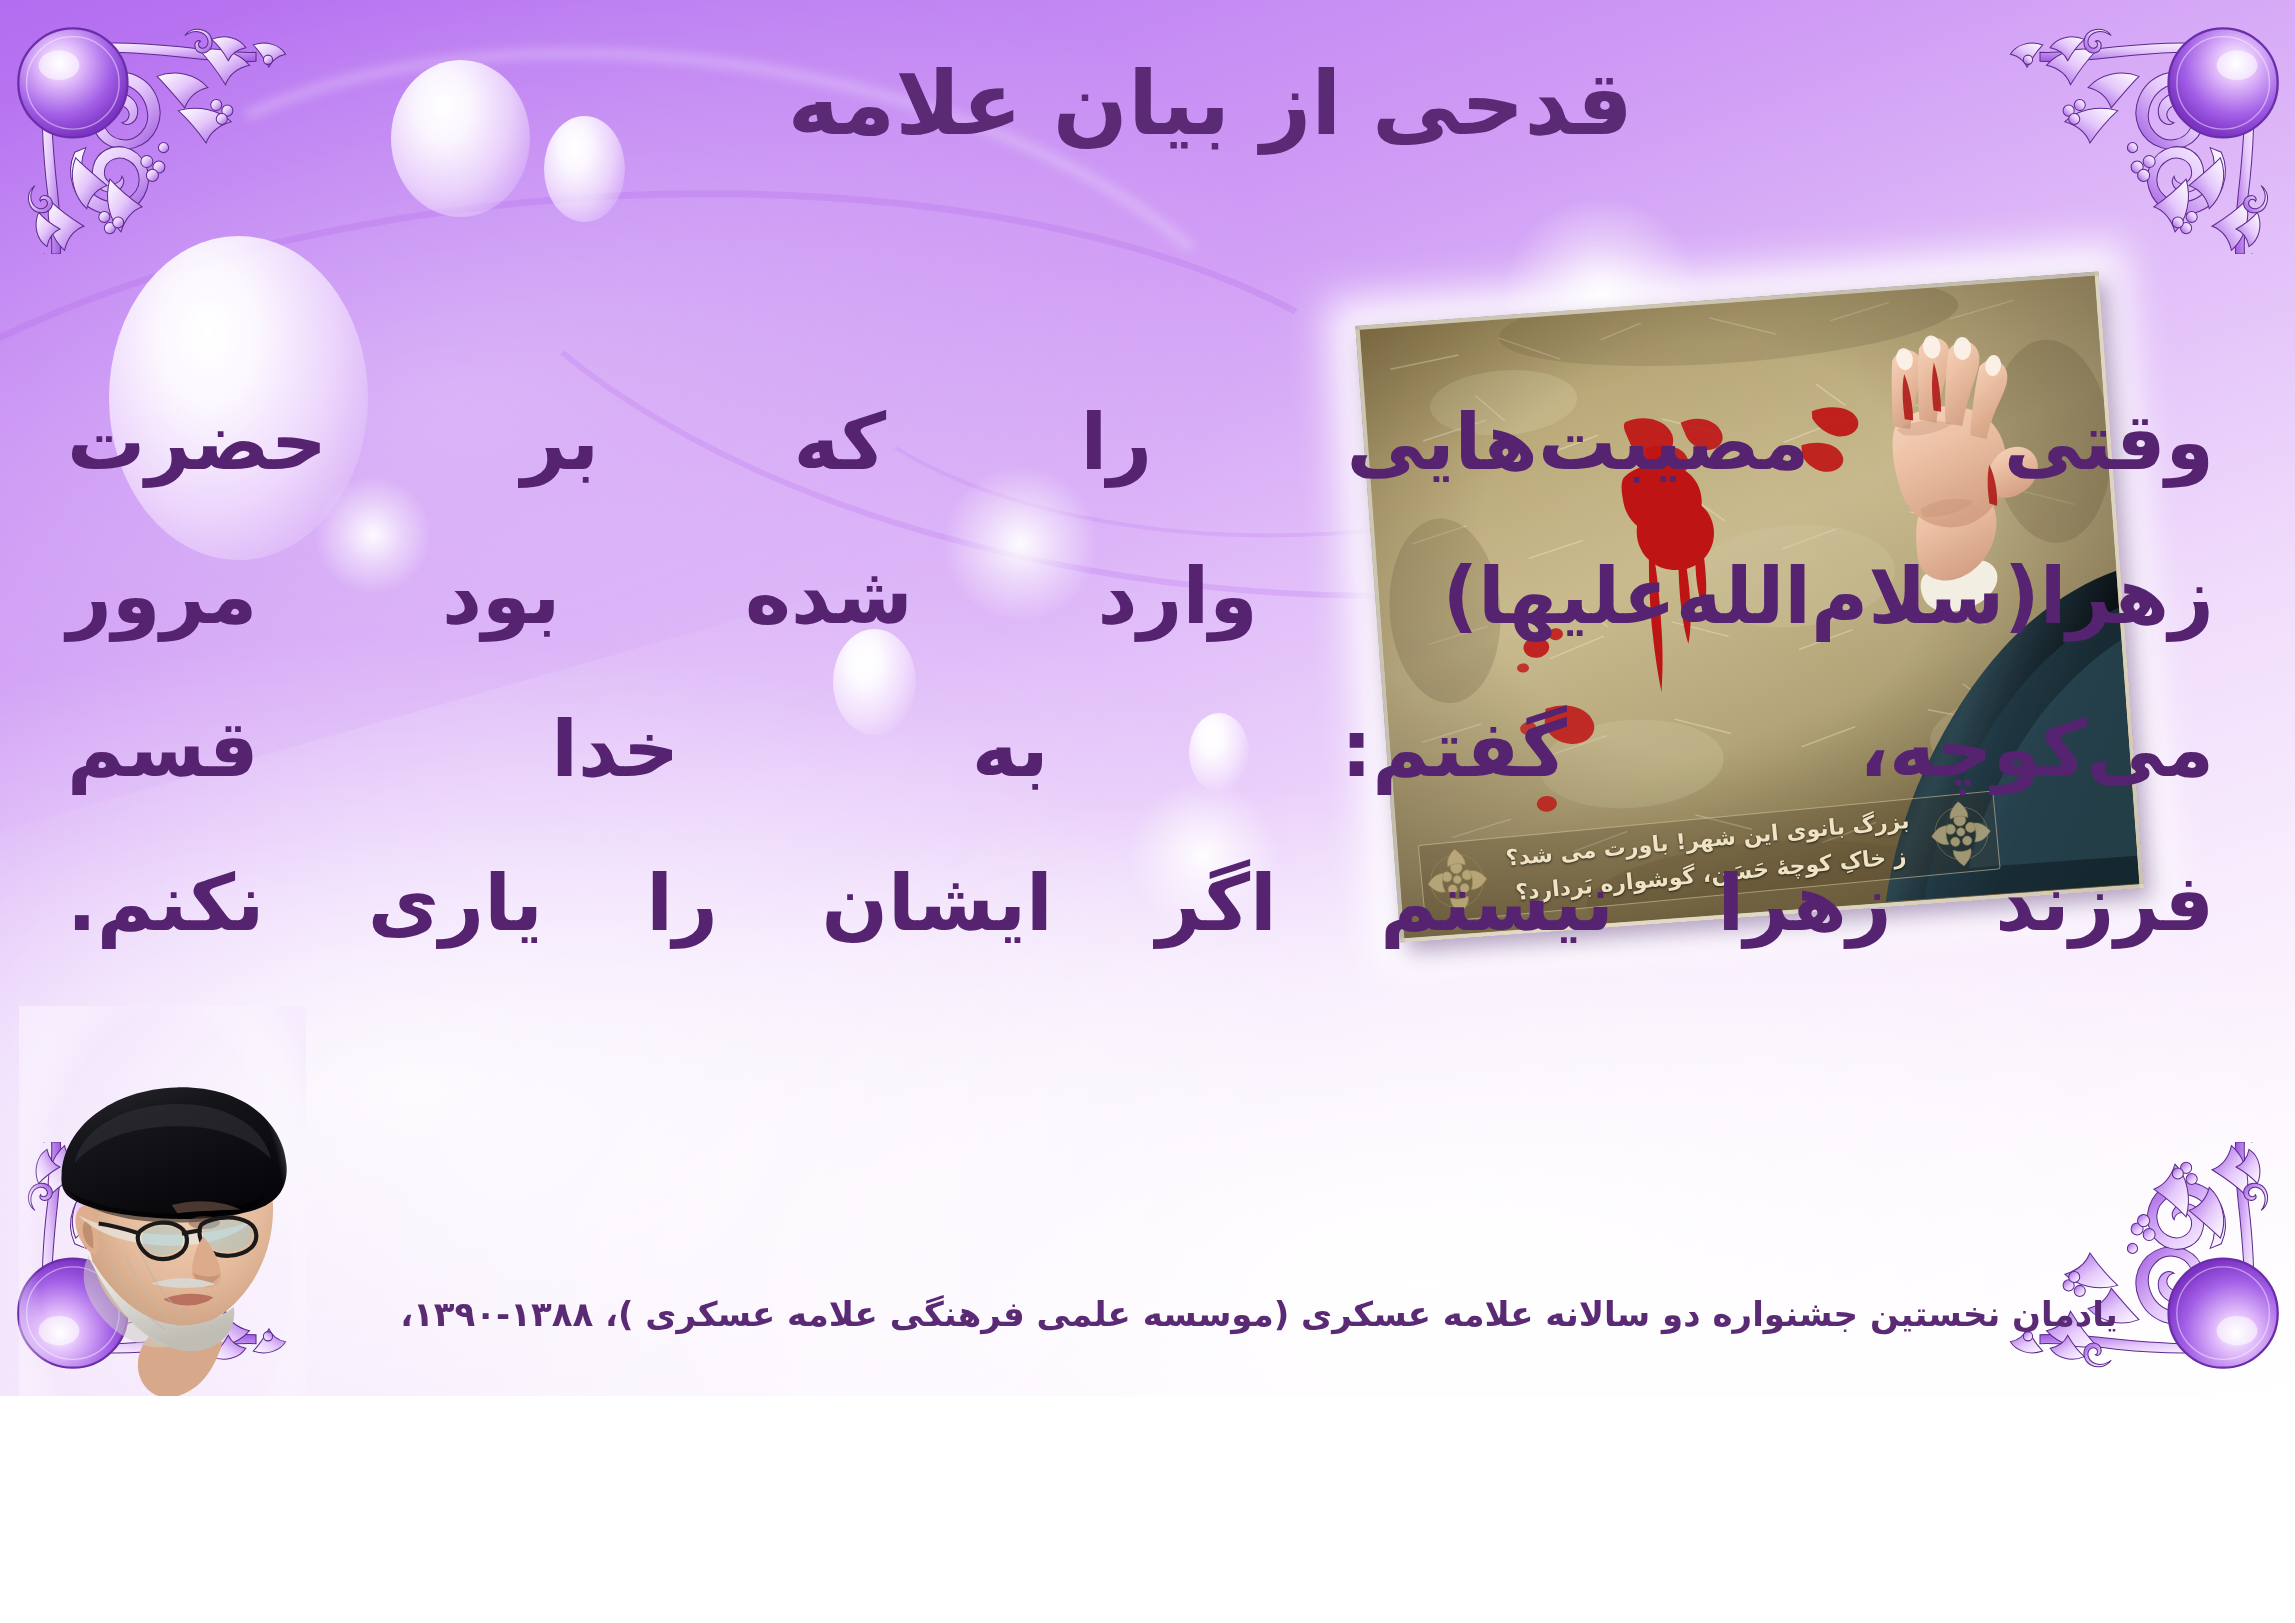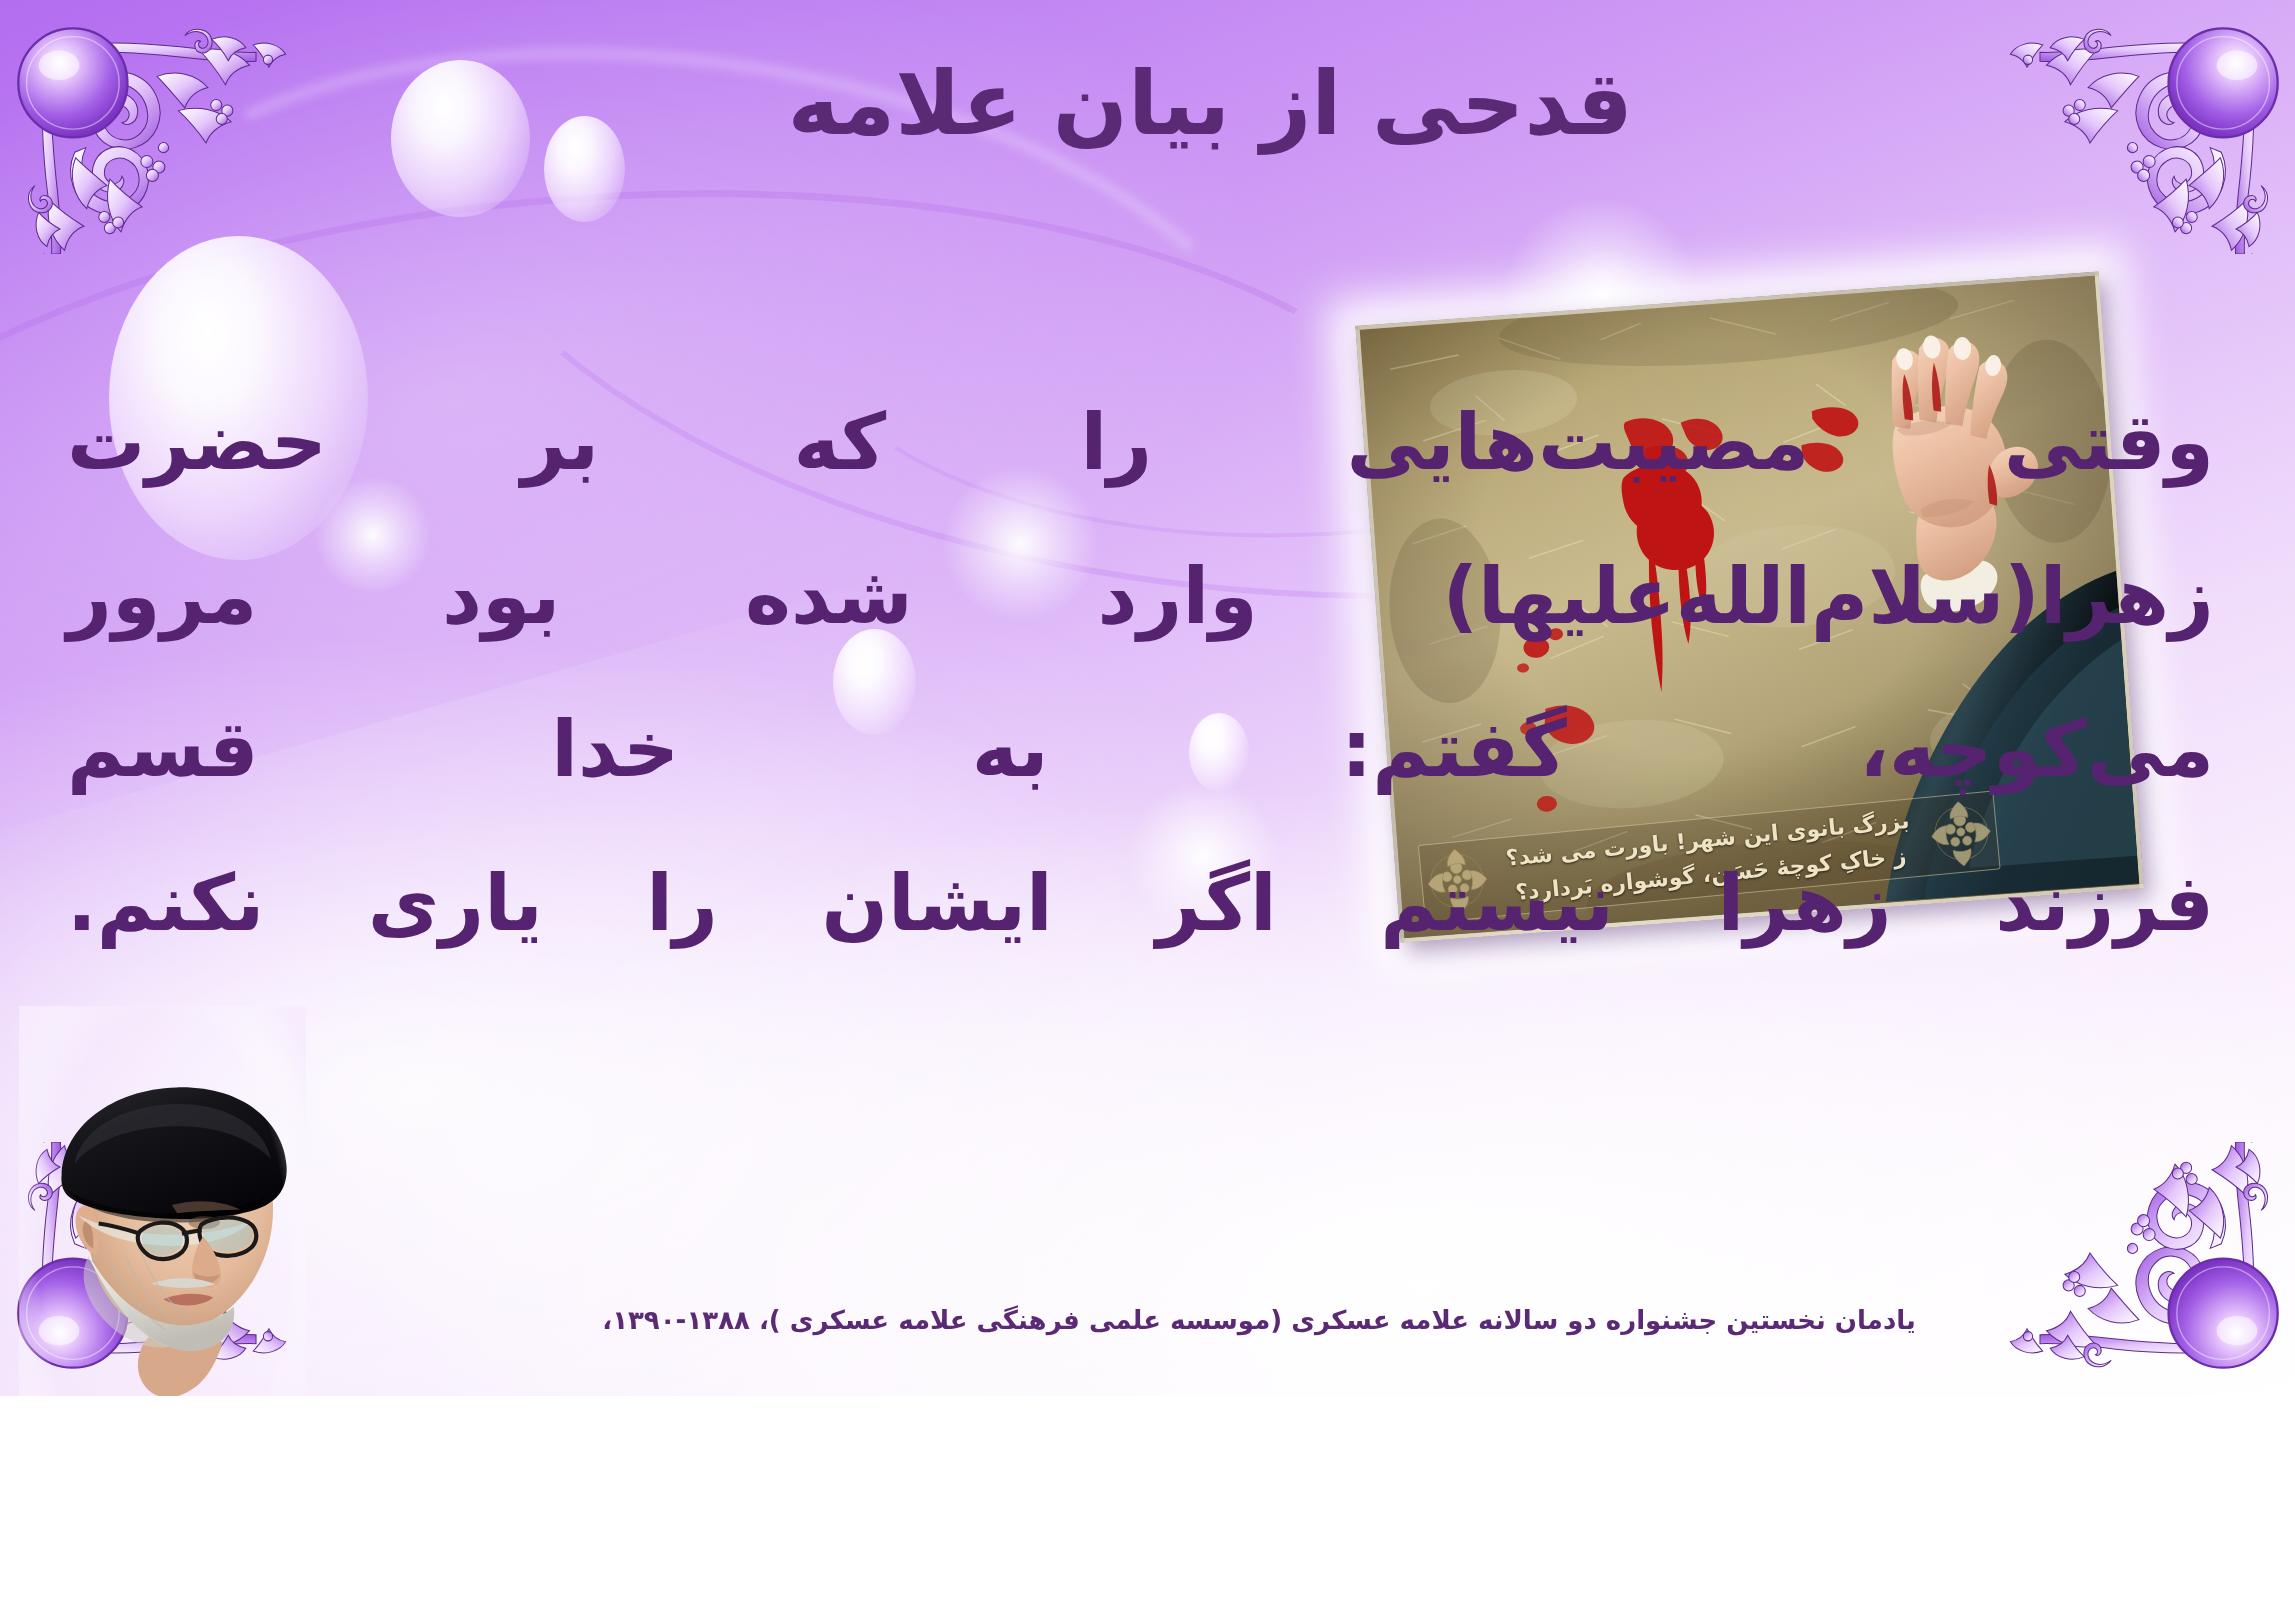--- a/index.html
+++ b/index.html
@@ -168,21 +168,21 @@
   .cleric svg{width:100%;height:100%;display:block;}
 
   
   .footer{
     position:absolute;
     right:83px;
     bottom:55px;
     width:1906px;
     direction:rtl;
     color:#5b2a75;
-    font-size:26px;
+    font-size:34px;
     font-weight:bold;
     line-height:1.52;
     text-align:center;
   }
   .footer .fl{display:block;white-space:nowrap;}
 </style>
 </head>
 <body>
 
 <div class="poster">

